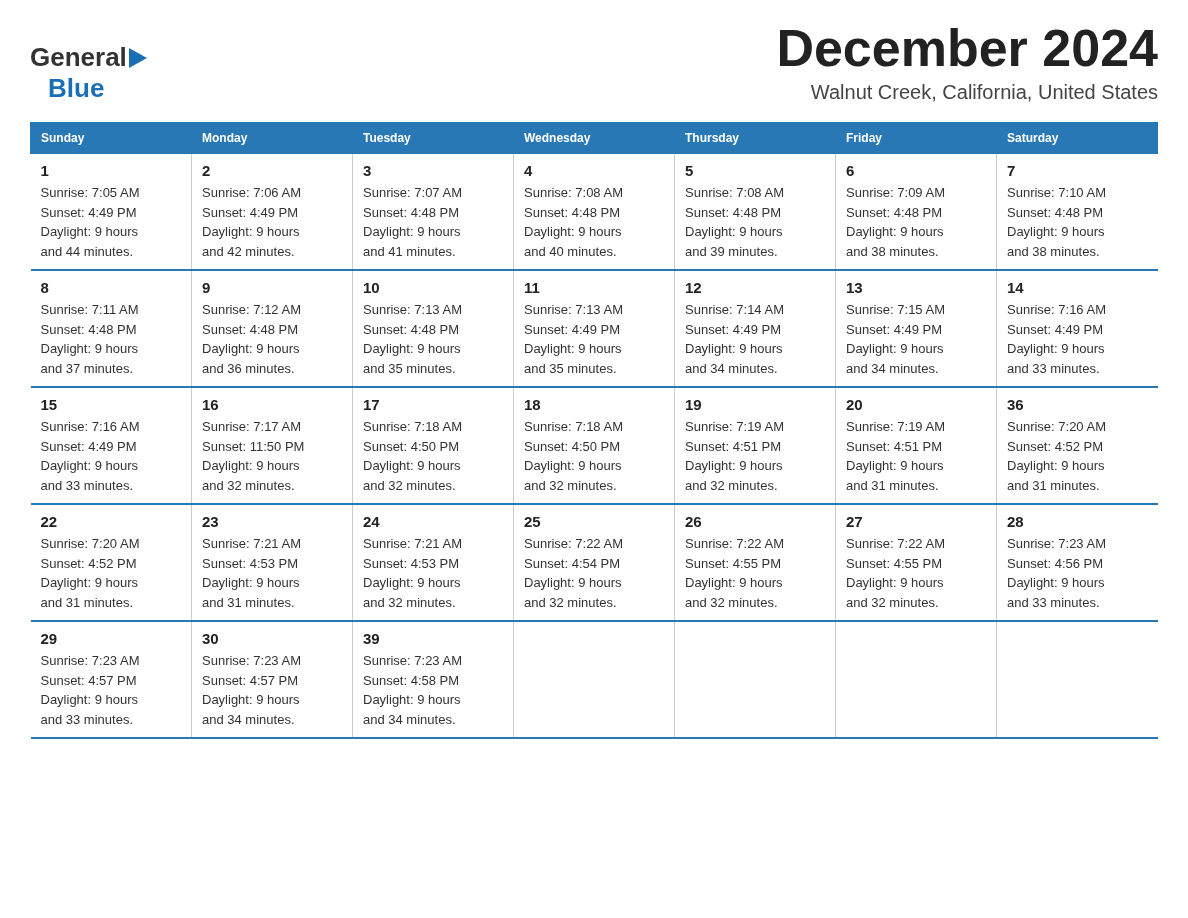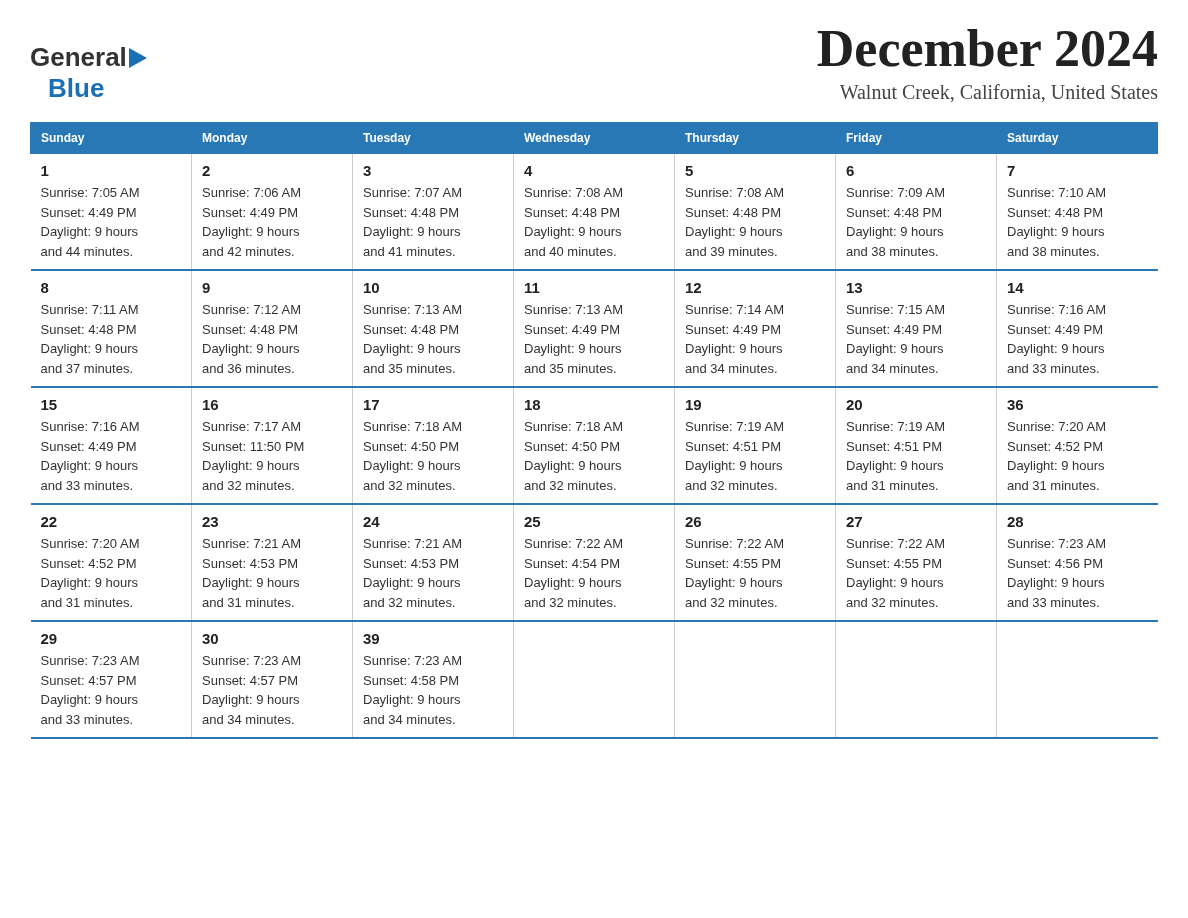--- a/index.html
+++ b/index.html
@@ -11,21 +11,20 @@
       padding: 20px 30px;
     }
     .header {
       display: flex;
       justify-content: space-between;
       align-items: flex-end;
       margin-bottom: 18px;
     }
     .title-block {
       text-align: right;
-      font-family: Liberation Serif, serif;
     }
     .cal-title {
       font-size: 52px;
       font-weight: bold;
       color: #222;
       line-height: 1.1;
     }
     .cal-subtitle {
       font-size: 20px;
       color: #444;

